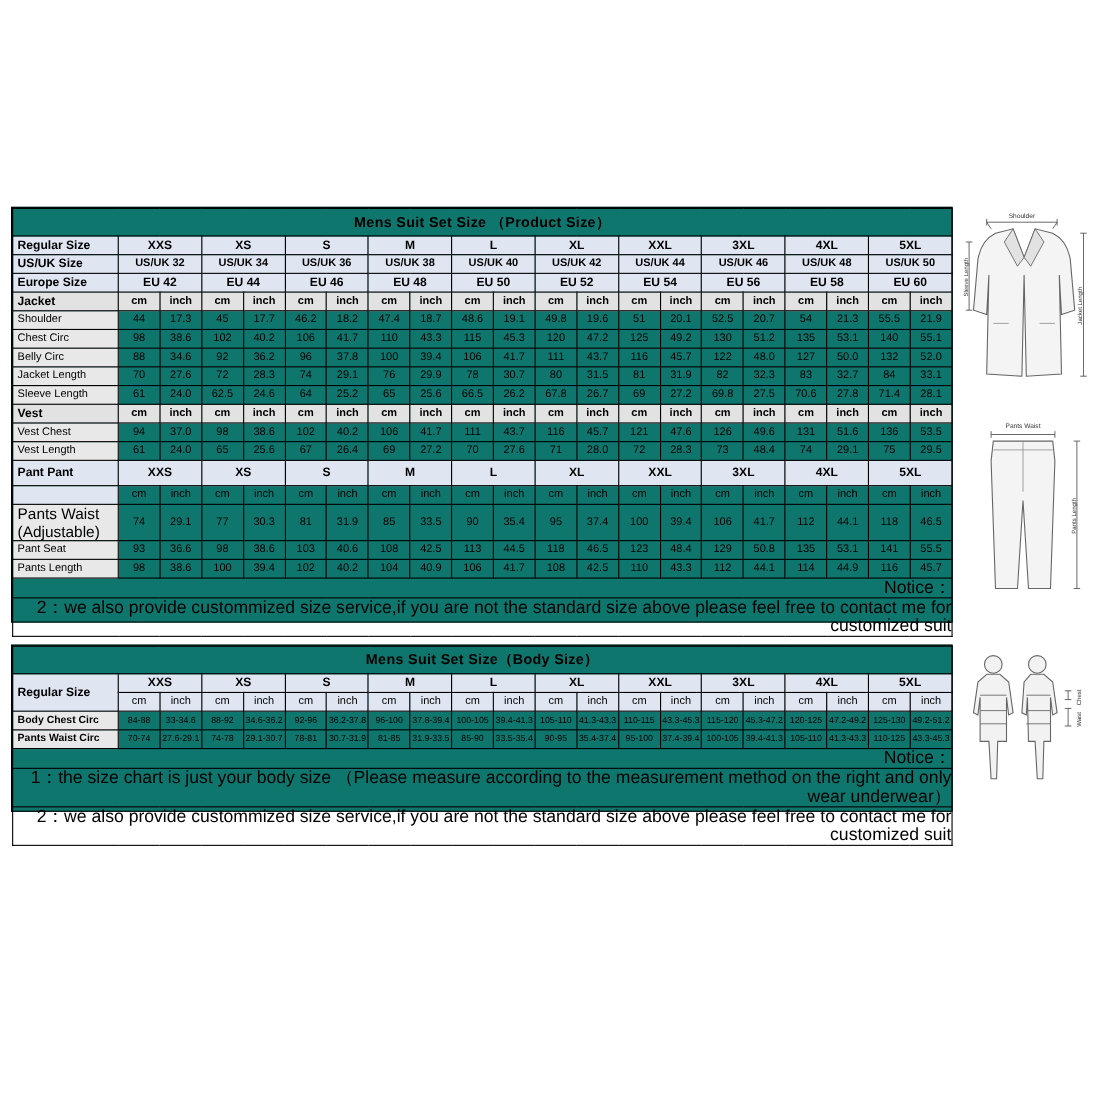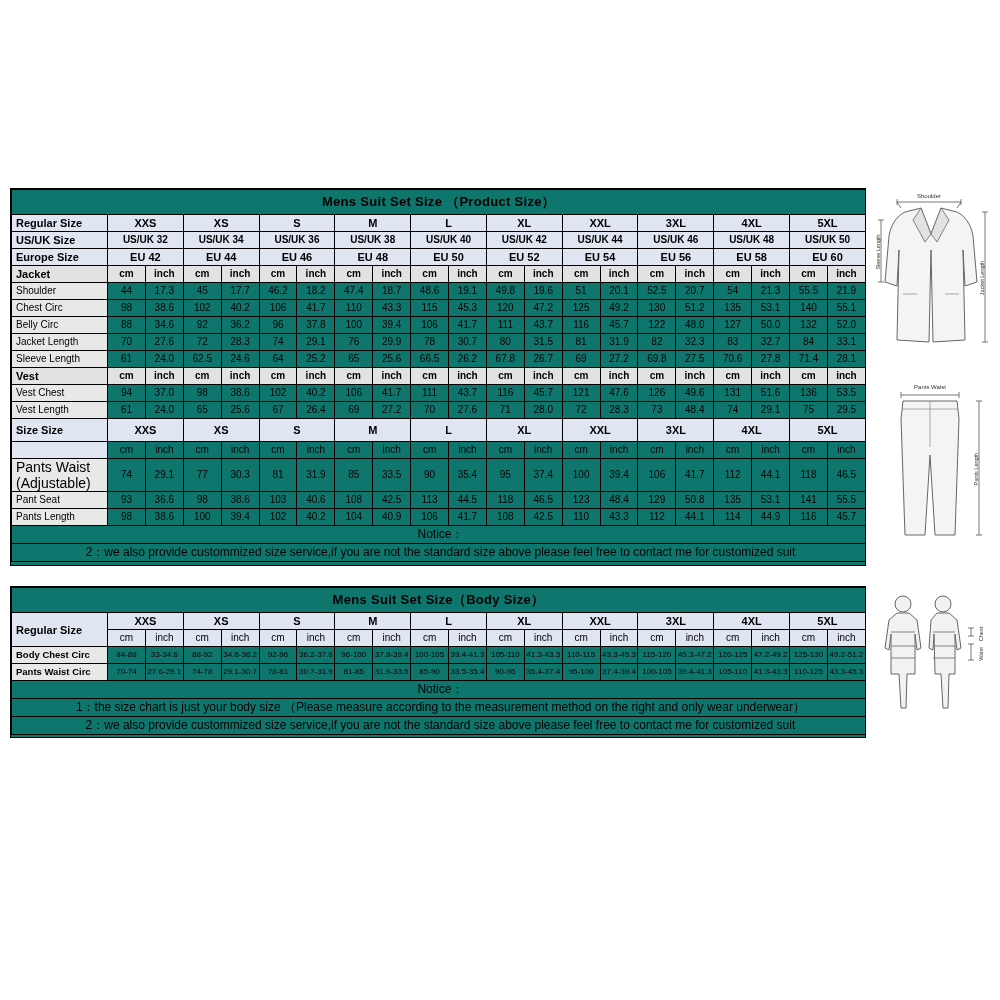--- a/index.html
+++ b/index.html
@@ -16,21 +16,21 @@
   .title-cell{font-size:13px;font-weight:bold;height:24px;line-height:24px;letter-spacing:.3px;}
   .lbl{text-align:left;padding-left:4px;font-size:10px;}
   .lbl-b{text-align:left;padding-left:4px;font-size:11px;font-weight:bold;}
   .hdr-blue{background:#dfe6f2;}
   .hdr-grey{background:#e8e8e8;}
   .grp{background:#e2e2e2;font-weight:bold;margin-left:40px;}
   .sz{font-weight:bold;font-size:11px;}
   .eu{font-weight:bold;font-size:11px;}
   .uk{font-size:10px;font-weight:bold;}
   .unit{font-size:10px;}
-  .notice{text-align:center;padding-left:4px;font-size:12px;height:17px;line-height:17px;}
+  .notice{text-align:right;padding-left:4px;font-size:16px;height:17px;line-height:17px;}
   .small{font-size:14px;}
   .tiny{font-size:8px;}
   .lbl-small{text-align:left;padding-left:4px;font-size:9.5px;font-weight:bold;}
 
   
   .fig{position:absolute;}
   #fig-jacket{left:875px;top:190px;width:120px;height:180px;}
   #fig-pants{left:875px;top:375px;width:120px;height:190px;}
   #fig-body{left:875px;top:588px;width:120px;height:150px;}
   .fig svg{display:block;}
@@ -294,21 +294,21 @@
             <td>28.3</td>
           <td>73</td>
             <td>48.4</td>
           <td>74</td>
             <td>29.1</td>
           <td>75</td>
             <td>29.5</td>
         </tr>
 
         <tr>
-          <td class="lbl-b hdr-blue" style="height:22px;line-height:22px;">Size Size</td>
+          <td class="lbl-b hdr-blue" style="height:22px;line-height:22px;">Pant Pant</td>
           <td class="sz hdr-blue" colspan="2">XXS</td>
           <td class="sz hdr-blue" colspan="2">XS</td>
           <td class="sz hdr-blue" colspan="2">S</td>
           <td class="sz hdr-blue" colspan="2">M</td>
           <td class="sz hdr-blue" colspan="2">L</td>
           <td class="sz hdr-blue" colspan="2">XL</td>
           <td class="sz hdr-blue" colspan="2">XXL</td>
           <td class="sz hdr-blue" colspan="2">3XL</td>
           <td class="sz hdr-blue" colspan="2">4XL</td>
           <td class="sz hdr-blue" colspan="2">5XL</td>

